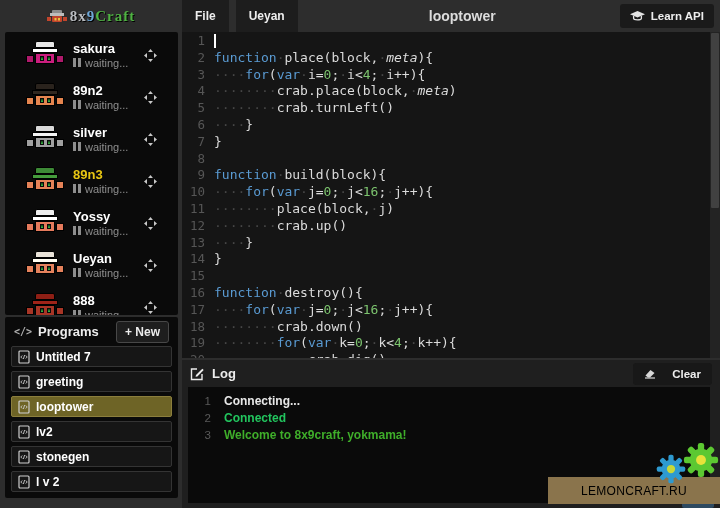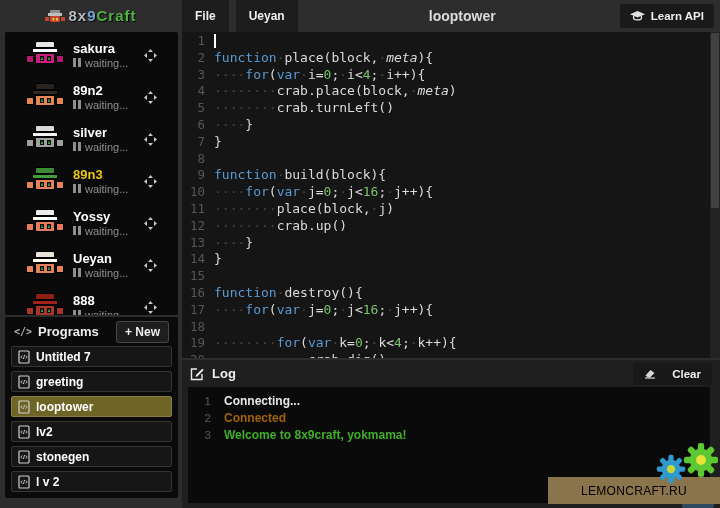--- a/index.html
+++ b/index.html
@@ -2,21 +2,21 @@
 <html><head>
 <meta charset="utf-8">
 <style>
   *{margin:0;padding:0;box-sizing:border-box}
   html,body{width:720px;height:508px;overflow:hidden}
   body{background:#2d2d2d;font-family:"Liberation Sans",sans-serif;position:relative}
 
   
   .topbar{position:absolute;left:0;top:0;width:720px;height:32px;display:flex;align-items:center}
   .logo{width:182px;flex:none;display:flex;align-items:center;justify-content:center;gap:3px}
-  .logo-txt{font-family:Liberation Sans, sans-serif;font-weight:bold;font-size:15px;letter-spacing:1px;text-shadow:1px 1px 0 #000}
+  .logo-txt{font-family:Liberation Serif, serif;font-weight:bold;font-size:15px;letter-spacing:1px;text-shadow:1px 1px 0 #000}
   .l8x{color:#b9bcc0}.l9{color:#6fa8d8}.lcraft{color:#4fb342}
   .menu-btn{background:#1d1d1d;color:#ededed;font-weight:bold;font-size:12px;line-height:1;padding:12px 13px;border-radius:3px;margin-right:7px;border:none;cursor:pointer;font-family:inherit}
   .title-wrap{flex:1;position:relative;height:100%}
   .title{position:absolute;left:0;right:0;top:50%;transform:translateY(-50%);text-align:center;color:#dcdcdc;font-size:14px;font-weight:bold}
   .learnapi{display:flex;align-items:center;gap:6px;background:#1a1a1a;color:#ededed;font-weight:bold;font-size:11.5px;padding:6px 10px;border-radius:3px;margin-right:6px;border:none;cursor:pointer;flex:none;font-family:inherit}
 
   
   .panel{position:absolute;background:#0a0a0a;border-radius:2px}
   .players-panel{left:5px;top:32px;width:173px;height:283px;overflow:hidden;padding-top:2px}
   .player{height:42px;display:flex;align-items:center;padding:0 21px;gap:9px}
@@ -375,21 +375,21 @@
       <div class="code-line"><span class="gutter">8</span><span style="white-space: pre;"></span></div>
       <div class="code-line"><span class="gutter">9</span><span style="white-space: pre;"><span class="kw">function</span><span class="ws">·</span><span class="tx">build(block){</span></span></div>
       <div class="code-line"><span class="gutter">10</span><span style="white-space: pre;"><span class="ws">····</span><span class="kw">for</span><span class="tx">(</span><span class="kw">var</span><span class="ws">·</span><span class="tx">j=</span><span class="num">0</span><span class="tx">;</span><span class="ws">·</span><span class="tx">j&lt;</span><span class="num">16</span><span class="tx">;</span><span class="ws">·</span><span class="tx">j++){</span></span></div>
       <div class="code-line"><span class="gutter">11</span><span style="white-space: pre;"><span class="ws">········</span><span class="tx">place(block,</span><span class="ws">·</span><span class="tx">j)</span></span></div>
       <div class="code-line"><span class="gutter">12</span><span style="white-space: pre;"><span class="ws">········</span><span class="tx">crab.up()</span></span></div>
       <div class="code-line"><span class="gutter">13</span><span style="white-space: pre;"><span class="ws">····</span><span class="tx">}</span></span></div>
       <div class="code-line"><span class="gutter">14</span><span style="white-space: pre;"><span class="tx">}</span></span></div>
       <div class="code-line"><span class="gutter">15</span><span style="white-space: pre;"></span></div>
       <div class="code-line"><span class="gutter">16</span><span style="white-space: pre;"><span class="kw">function</span><span class="ws">·</span><span class="tx">destroy(){</span></span></div>
       <div class="code-line"><span class="gutter">17</span><span style="white-space: pre;"><span class="ws">····</span><span class="kw">for</span><span class="tx">(</span><span class="kw">var</span><span class="ws">·</span><span class="tx">j=</span><span class="num">0</span><span class="tx">;</span><span class="ws">·</span><span class="tx">j&lt;</span><span class="num">16</span><span class="tx">;</span><span class="ws">·</span><span class="tx">j++){</span></span></div>
-      <div class="code-line"><span class="gutter">18</span></div>
+      <div class="code-line"><span class="gutter">18</span><span style="white-space: pre;"><span class="ws">········</span><span class="tx">crab.down()</span></span></div>
       <div class="code-line"><span class="gutter">19</span><span style="white-space: pre;"><span class="ws">········</span><span class="kw">for</span><span class="tx">(</span><span class="kw">var</span><span class="ws">·</span><span class="tx">k=</span><span class="num">0</span><span class="tx">;</span><span class="ws">·</span><span class="tx">k&lt;</span><span class="num">4</span><span class="tx">;</span><span class="ws">·</span><span class="tx">k++){</span></span></div>
       <div class="code-line"><span class="gutter">20</span><span style="white-space: pre;"><span class="ws">············</span><span class="tx">crab.dig()</span></span></div>
     </div>
   <div class="scrollbar">
     <div class="scroll-thumb"></div>
   </div>
 </div>
 
 <div class="log-panel">
   <div class="log-header">
@@ -406,21 +406,21 @@
       <span>Clear</span>
     </button>
   </div>
   <div class="log-content">
       <div class="log-line">
         <span class="log-num">1</span>
         <span style="color: rgb(232, 232, 232);">Connecting...</span>
       </div>
       <div class="log-line">
         <span class="log-num">2</span>
-        <span style="color: #a16207;">Connected</span>
+        <span style="color: #22c55e;">Connected</span>
       </div>
       <div class="log-line">
         <span class="log-num">3</span>
         <span style="color: rgb(63, 174, 42);">Welcome to 8x9craft, yokmama!</span>
       </div>
     </div>
 </div>
 
 <div class="widget-frag"></div>
 <span class="gear blue"><svg width="30" height="30" viewBox="0 0 40 40">

